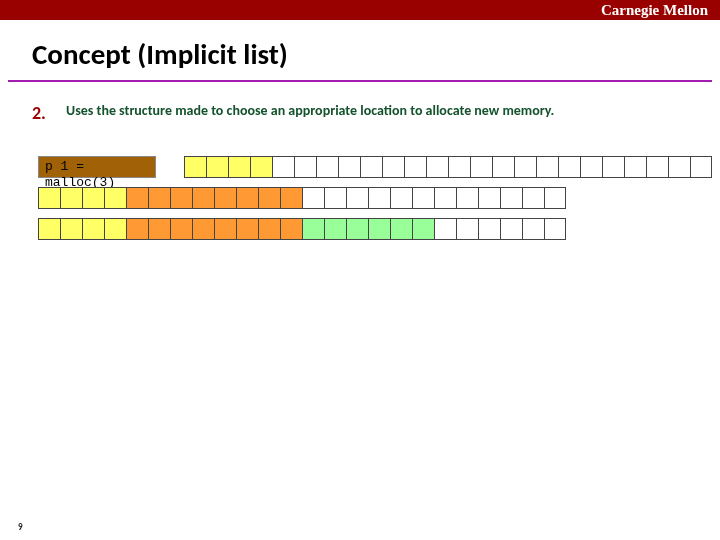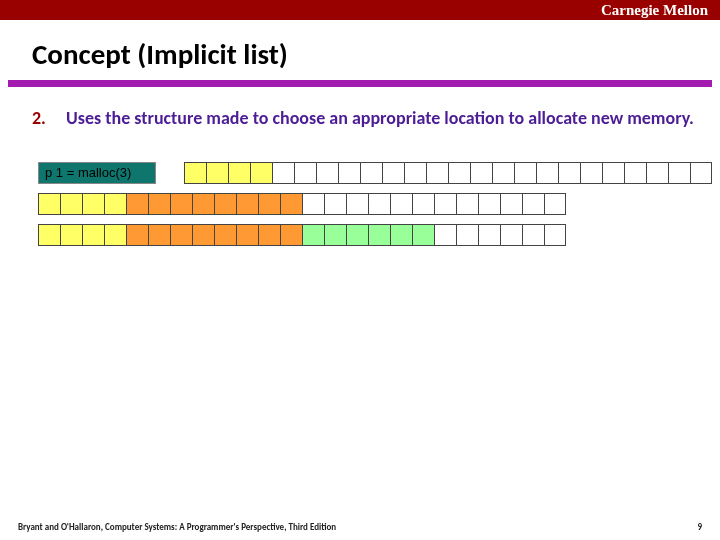--- a/index.html
+++ b/index.html
@@ -23,52 +23,52 @@
     font-family: "Times New Roman", serif;
     color: #fff;
     font-weight: bold;
     font-size: 15px;
   }
   .title {
     padding: 16px 24px 8px 24px;
     font-size: 29px;
     font-weight: bold;
     color: #000;
-    border-bottom: 7px solid #a21caf;
+    border-bottom: 2px solid #a21caf;
     margin: 0 8px;
   }
   .content { padding: 20px 24px 0 24px; }
   .list-item { display: flex; margin-bottom: 24px; }
   .list-num {
     color: #990000;
     font-weight: bold;
     font-size: 18px;
     width: 42px;
     flex-shrink: 0;
     padding-left: 8px;
   }
   .list-text {
     font-weight: bold;
-    font-size: 18px;
+    font-size: 14px;
     line-height: 1.3;
-    color: #4c1d95;
+    color: #14532d;
   }
   .malloc-area { padding: 8px 0 0 14px; }
   .malloc-row {
     display: flex;
     align-items: stretch;
     margin-bottom: 9px;
     height: 22px;
   }
   .malloc-label {
     width: 118px;
     flex-shrink: 0;
     border: 1px solid #888;
-    background: #0f766e;
-    font-family: Liberation Sans, sans-serif;
+    background: #a16207;
+    font-family: Liberation Mono, monospace;
     font-size: 13px;
     color: #000;
     padding: 2px 6px;
     line-height: 16px;
     margin-right: 28px;
   }
   .cells { display: flex; }
   .cell {
     width: 22px;
     border-top: 1px solid #444;
@@ -191,15 +191,14 @@
           <div class="cell empty"></div>
           <div class="cell empty"></div>
           <div class="cell empty"></div>
           <div class="cell empty"></div>
         </div>
       </div>
     </div>
 </div>
 
 <div class="footer">
-  <span>Bryant and O'Hallaron, Computer Systems: A Programmer's Perspective, Third Edition</span>
   <span>9</span>
 </div>
 
 </body></html>

